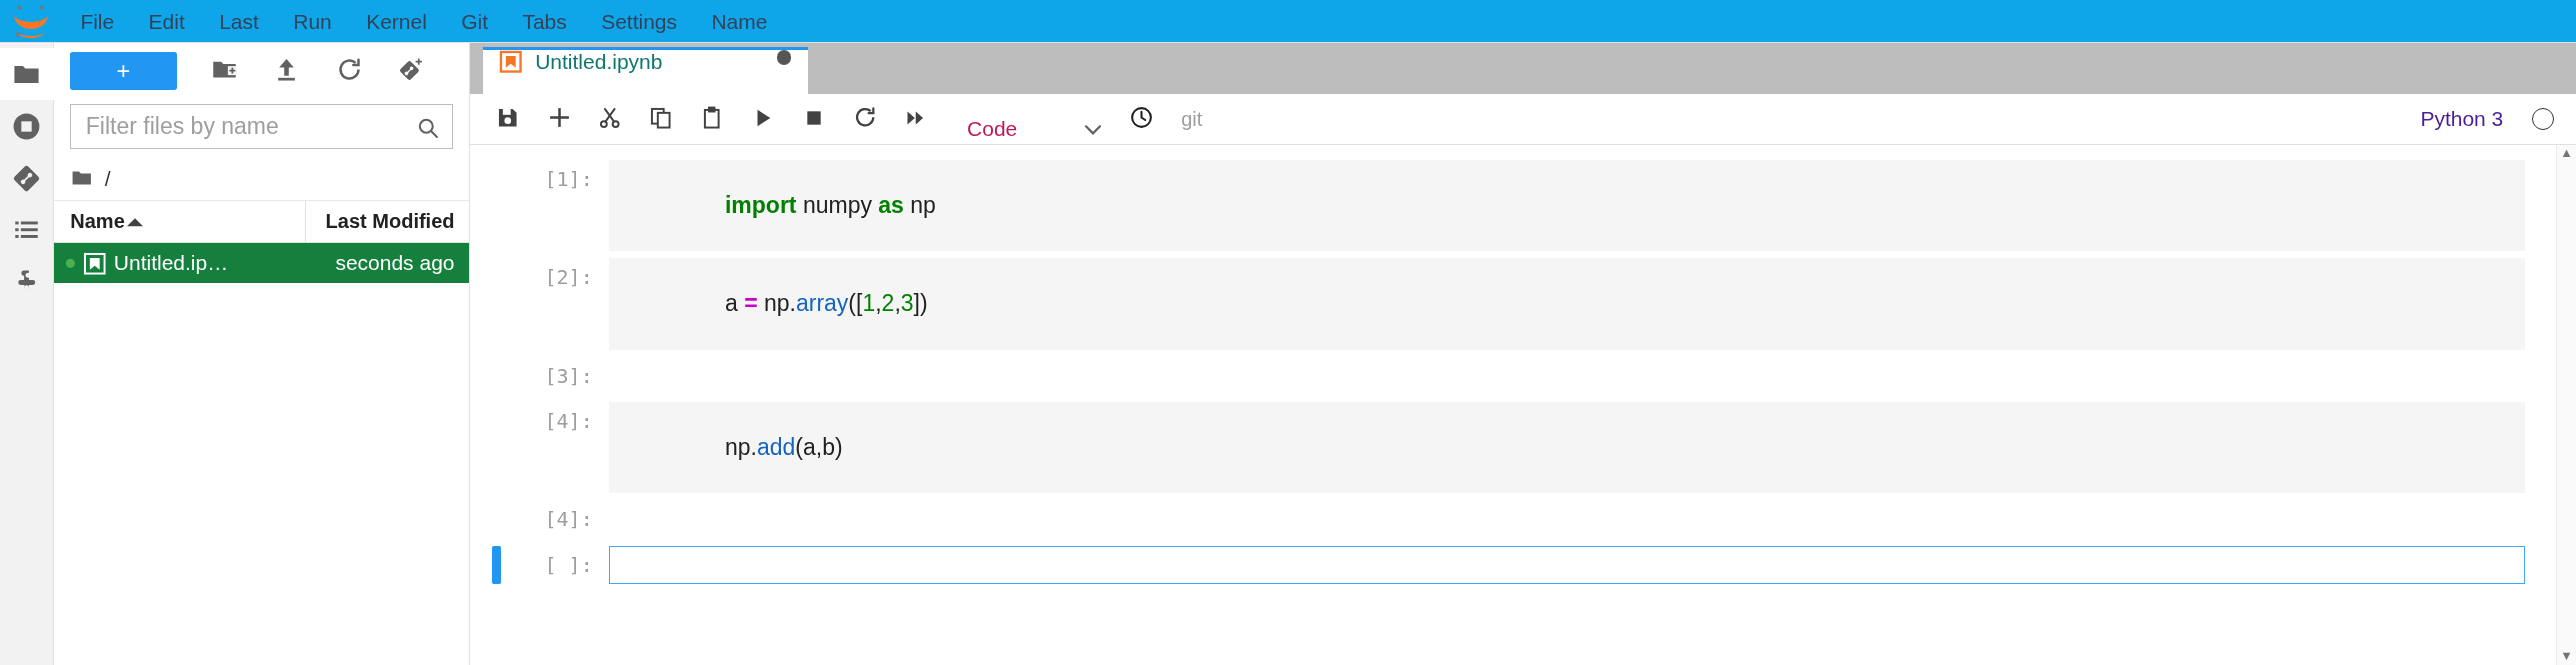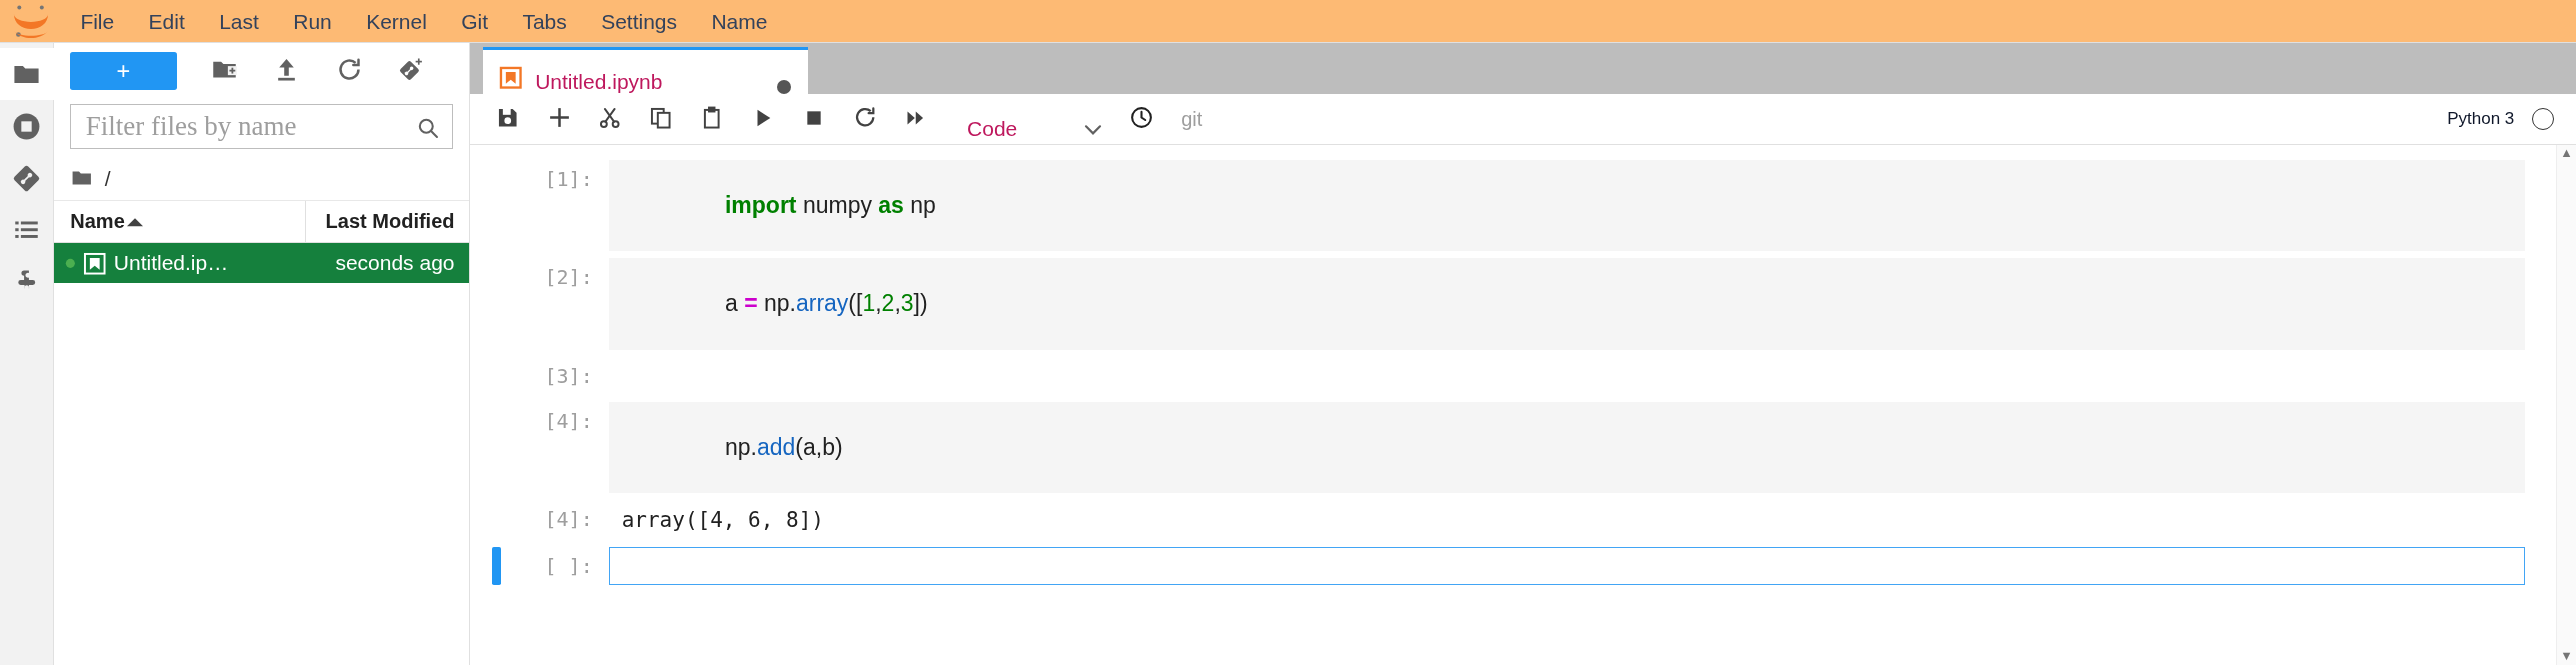--- a/index.html
+++ b/index.html
@@ -9,21 +9,21 @@
     background: #ffffff;
     font-family: "Liberation Sans", sans-serif;
     overflow: hidden;
   }
   #app { position: relative; width: 2576px; height: 665px; display: flex; flex-direction: column; background:#fff; }
 
   
   .menubar {
     height: 43px; flex: 0 0 43px;
     display: flex; align-items: center;
-    background: #fdba74;
+    background: #0ea5e9;
     border-bottom: 0.9px solid #e0e0e0;
     padding-left: 7.2px;
     text-align: center;
   }
   .jp-logo { width: 47px; height: 38px; display:flex; align-items:center; justify-content:center; margin-right: 9px;}
   .menu-item {
     font-size: 21px; color: #33425b;
     padding: 3.6px 14.5px; margin: 0 2.7px;
     line-height: 27px; cursor: default; white-space: nowrap;
   }
@@ -73,23 +73,23 @@
     cursor: pointer; margin-right: 20px;
   }
   .fb-filter-wrap { padding: 5.4px 16.3px 9px 16.3px; }
   .fb-filter {
     position: relative; height: 45px;
     border: 0.9px solid #bdbdbd; background: #fff;
     display: flex; align-items: center;
   }
   .fb-filter input {
     border: none; outline: none; background: transparent;
-    font-size: 27px; color: #333; width: 100%;
+    font-size: 23px; color: #333; width: 100%;
     padding: 0 40px 0 14.5px; height: 42px;
-    font-family: Liberation Serif, serif;
+    font-family: Liberation Sans, sans-serif;
   }
   .fb-filter input::placeholder { color: #9e9e9e; }
   .fb-filter .mag { position: absolute; right: 12.7px; top: 11px; }
 
   .fb-breadcrumb {
     height: 43px; display: flex; align-items: center;
     padding: 0 16.3px; gap: 11px;
     border-bottom: 0.9px solid #e8e8e8;
   }
   .fb-breadcrumb .sep { font-size: 21px; color: #333; }
@@ -119,23 +119,23 @@
   .tabbar {
     height: 51px; flex: 0 0 51px;
     background: #bdbdbd;
     display: flex; align-items: flex-end;
     padding-left: 12.7px;
   }
   .tab {
     height: 47px; min-width: 325px;
     background: #ffffff;
     border-top: 3.6px solid #2196f3;
-    display: flex; align-items: flex-end;
+    display: flex; align-items: flex-start;
     padding: 0 16.3px; gap: 12.7px;
-    font-size: 21px; color: #be185d;
+    font-size: 21px; color: #0f766e;
     cursor: pointer;
   }
   .tab .tabname { flex: 1 1 auto; white-space: nowrap; }
   .tab .dirty-dot {
     width: 14.5px; height: 14.5px; border-radius: 50%;
     background: #555; flex: 0 0 14.5px; margin-left: 18px;
   }
 
   .notebook-panel { flex: 1 1 auto; display: flex; flex-direction: column; background: #ffffff; min-height: 0; }
 
@@ -153,21 +153,21 @@
   }
   .tb-sep { width: 12.7px; flex: 0 0 12.7px; }
   .celltype {
     display: flex; align-items: flex-end; justify-content: space-between;
     width: 136px; height: 43px; margin: 0 12.7px;
     font-size: 21px; color: #be185d; cursor: pointer;
   }
   .celltype .chev { margin-left: 9px; }
   .tb-gitlabel { font-size: 20px; color: #9e9e9e; margin-left: 14.5px; }
   .tb-spacer { flex: 1 1 auto; }
-  .kernel-name { font-size: 17px; color: #0f172a; margin-right: 18px; }
+  .kernel-name { font-size: 21px; color: #4c1d95; margin-right: 29px; }
   .kernel-dot {
     width: 22px; height: 22px; border-radius: 50%;
     border: 1.8px solid #333; background: transparent;
     margin-right: 9px;
   }
 
   
   .nb-scroll-wrap { flex: 1 1 auto; display: flex; min-height: 0; }
   .nb-cells { flex: 1 1 auto; overflow: hidden; padding-top: 11px; background: #fff; min-width: 0;}
   .nb-scrollbar {
@@ -555,21 +555,20 @@
               <div class="cell-accent"></div>
               <div class="prompt">[4]:</div>
               <div class="inputarea">
                 <span class="tok-pl">np.</span><span class="tok-fn">add</span><span class="tok-pl">(a,b)</span>
               </div>
             </div>
 
             <div class="cell">
               <div class="cell-accent"></div>
               <div class="prompt">[4]:</div>
-              <div class="outputarea">array([4, 6, 8])</div>
             </div>
 
             <div class="cell active">
               <div class="cell-accent"></div>
               <div class="prompt">[ ]:</div>
               <div class="inputarea"></div>
             </div>
 
           </div>
 

